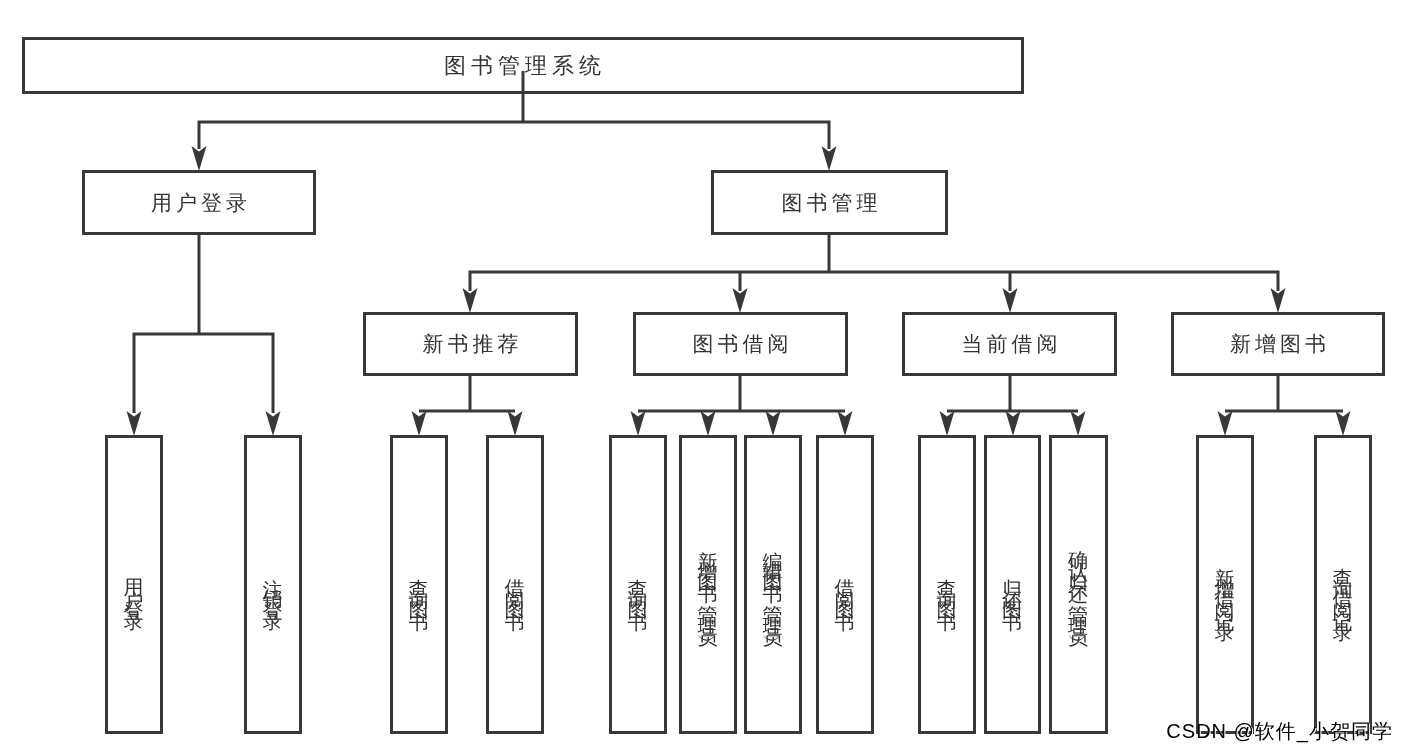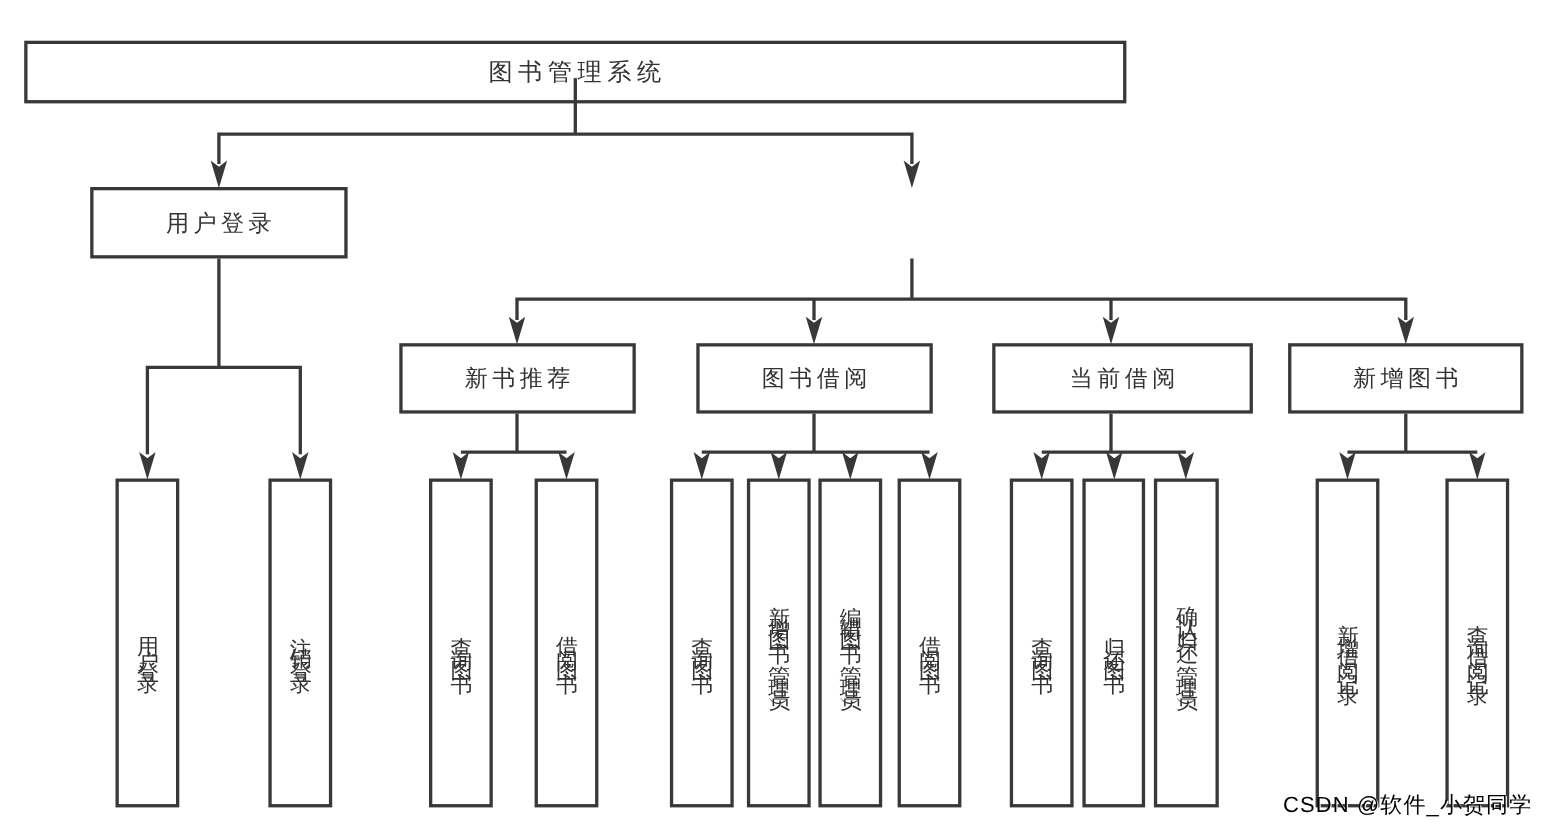--- a/index.html
+++ b/index.html
@@ -66,28 +66,31 @@
 
 <div id="canvas">
 
   <div class="box root" style="left:22px; top:14px; width:1002px; height:57px;margin-top:23px;">
     <span class="hlabel">图书管理系统</span>
   </div>
 
   <div class="box" style="left:82px; top:170px; width:234px; height:65px;">
     <span class="hlabel">用户登录</span>
   </div>
+  <div class="box" style="left:711px; top:170px; width:237px; height:65px;">
+    <span class="hlabel">图书管理</span>
+  </div>
 
   <div class="box" style="left:633px; top:312px; width:215px; height:64px;">
     <span class="hlabel">图书借阅</span>
   </div>
   <div class="box" style="left:363px; top:312px; width:215px; height:64px;">
     <span class="hlabel">新书推荐</span>
   </div>
-  <div class="box" style="left:902px; top:312px; width:237px; height:64px;">
+  <div class="box" style="left:902px; top:312px; width:215px; height:64px;">
     <span class="hlabel">当前借阅</span>
   </div>
   <div class="box" style="left:1171px; top:312px; width:214px; height:64px;">
     <span class="hlabel">新增图书</span>
   </div>
 
   <div class="box" style="left:105px; top:435px; width:58px; height:299px;">
     <span class="vlabel">用户登录</span>
   </div>
   <div class="box" style="left:244px; top:435px; width:58px; height:299px;">

